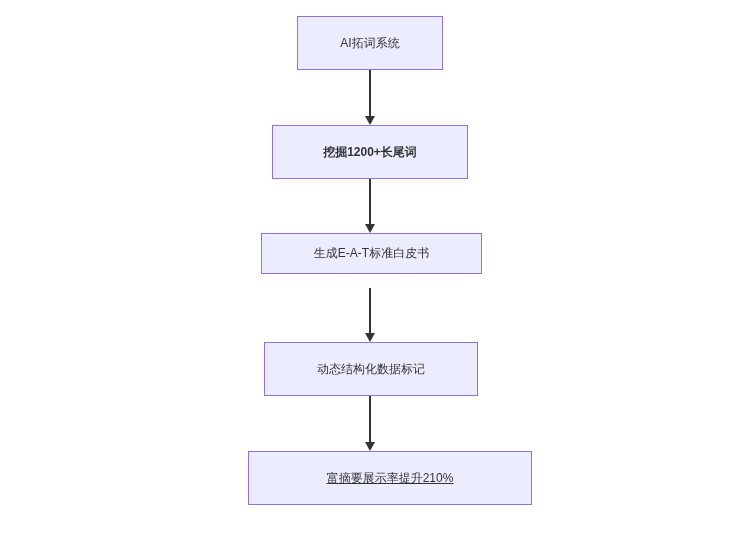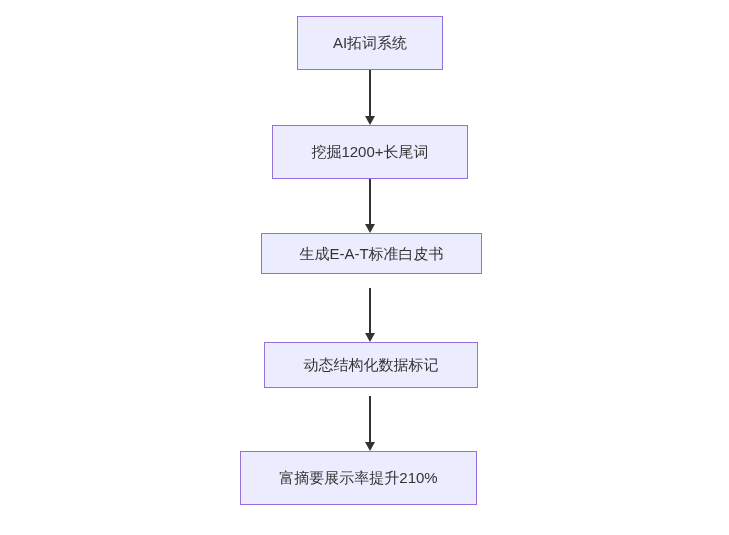--- a/index.html
+++ b/index.html
@@ -17,21 +17,21 @@
   }
   .node {
     position: absolute;
     box-sizing: border-box;
     background: var(--node-fill, #ececff);
     border: 1px solid var(--node-border, #9370db);
     color: var(--text-color, #333333);
     display: flex;
     align-items: center;
     justify-content: center;
-    font-size: 15px;
+    font-size: 12px;
     line-height: 1.2;
     text-align: center;
     padding: 0 12px;
     white-space: nowrap;
   }
   .edge-line {
     position: absolute;
     width: 2px;
     background: var(--arrow-color, #333333);
     left: 369px;
@@ -51,38 +51,38 @@
 
 <div class="canvas">
 
   <div class="node" style="left:297px; top:16px; width:146px; height:54px;">
     <span>AI拓词系统</span>
   </div>
 
   <div class="edge-line" style="top:70px; height:46px;"></div>
   <div class="edge-head" style="top:116px;"></div>
 
-  <div class="node" style="left:272px; top:125px; width:196px; height:54px;">
+  <div class="node" style="left:272px; top:125px; width:196px; height:54px;font-weight:bold;">
     <span>挖掘1200+长尾词</span>
   </div>
 
   <div class="edge-line" style="top:179px; height:45px;"></div>
   <div class="edge-head" style="top:224px;"></div>
 
   <div class="node" style="left:261px; top:233px; width:221px; height:41px;">
     <span>生成E-A-T标准白皮书</span>
   </div>
 
   <div class="edge-line" style="top:288px; height:45px;"></div>
   <div class="edge-head" style="top:333px;"></div>
 
-  <div class="node" style="left:264px; top:342px; width:214px; height:46px;">
+  <div class="node" style="left:264px; top:342px; width:214px; height:54px;">
     <span>动态结构化数据标记</span>
   </div>
 
   <div class="edge-line" style="top:396px; height:46px;"></div>
   <div class="edge-head" style="top:442px;"></div>
 
-  <div class="node" style="left:240px; top:451px; width:237px; height:54px;">
+  <div class="node" style="left:248px; top:451px; width:284px; height:54px;text-decoration:underline;">
     <span>富摘要展示率提升210%</span>
   </div>
 
 </div>
 
 </body></html>

